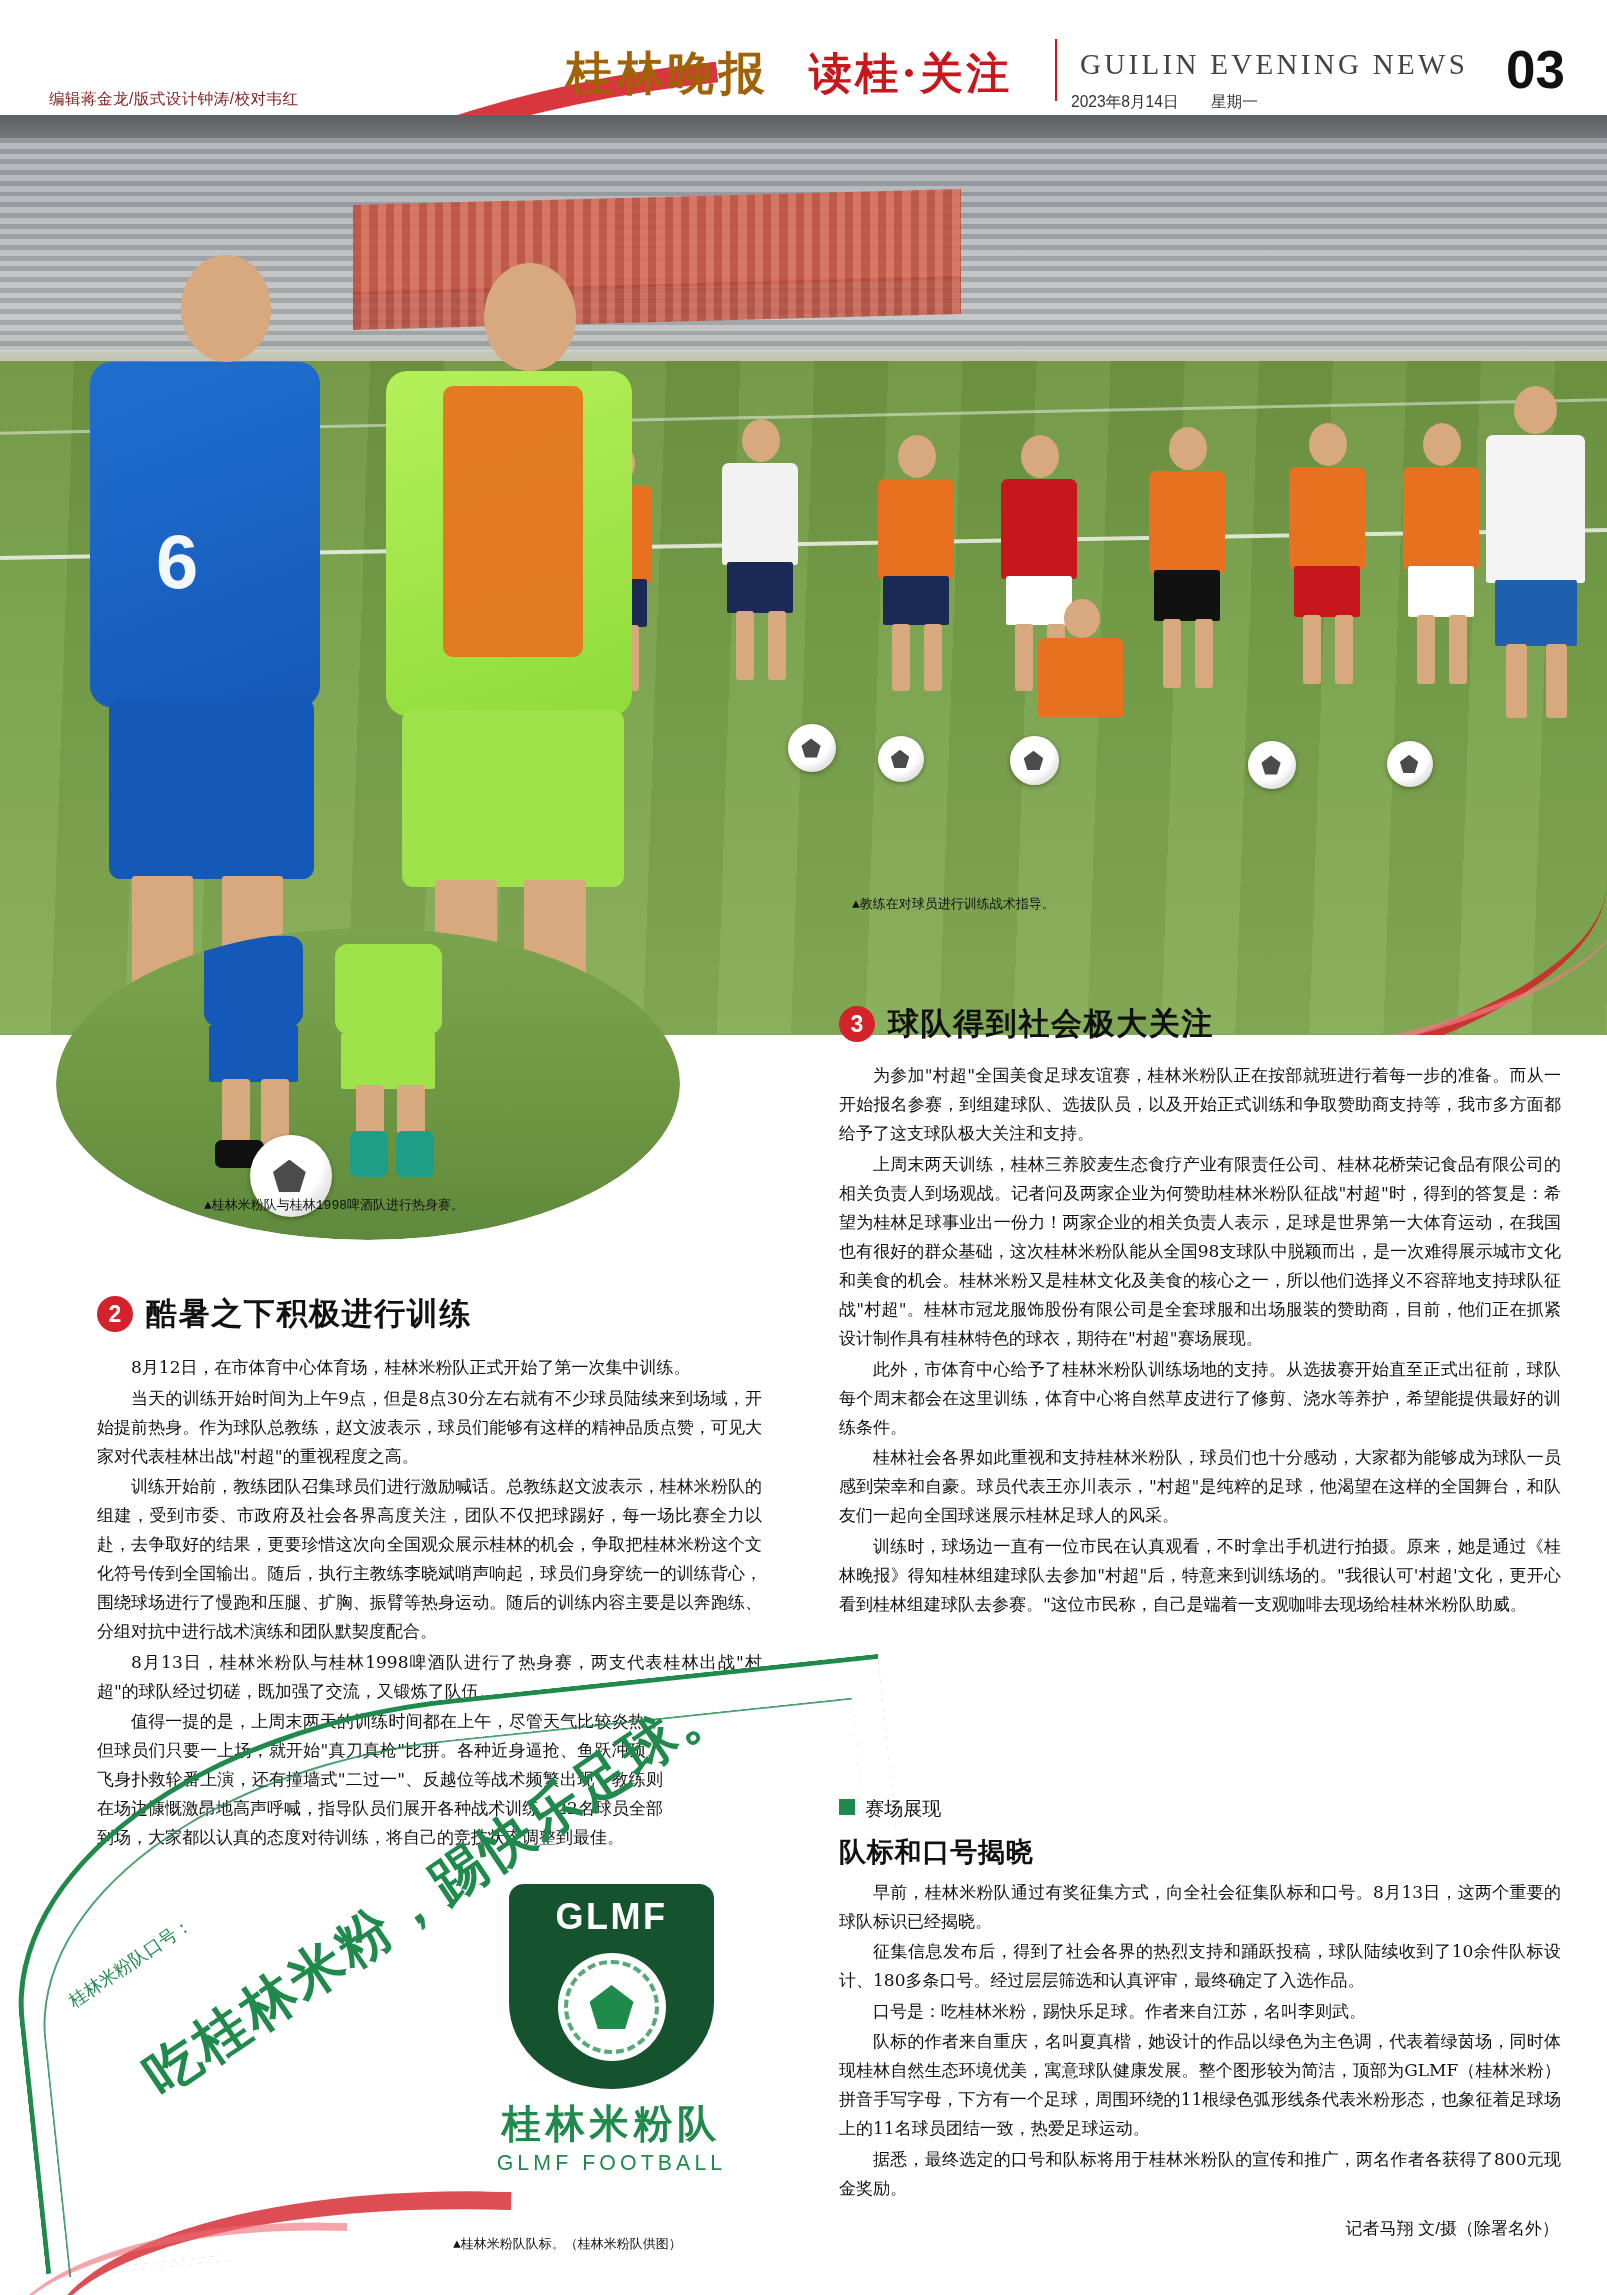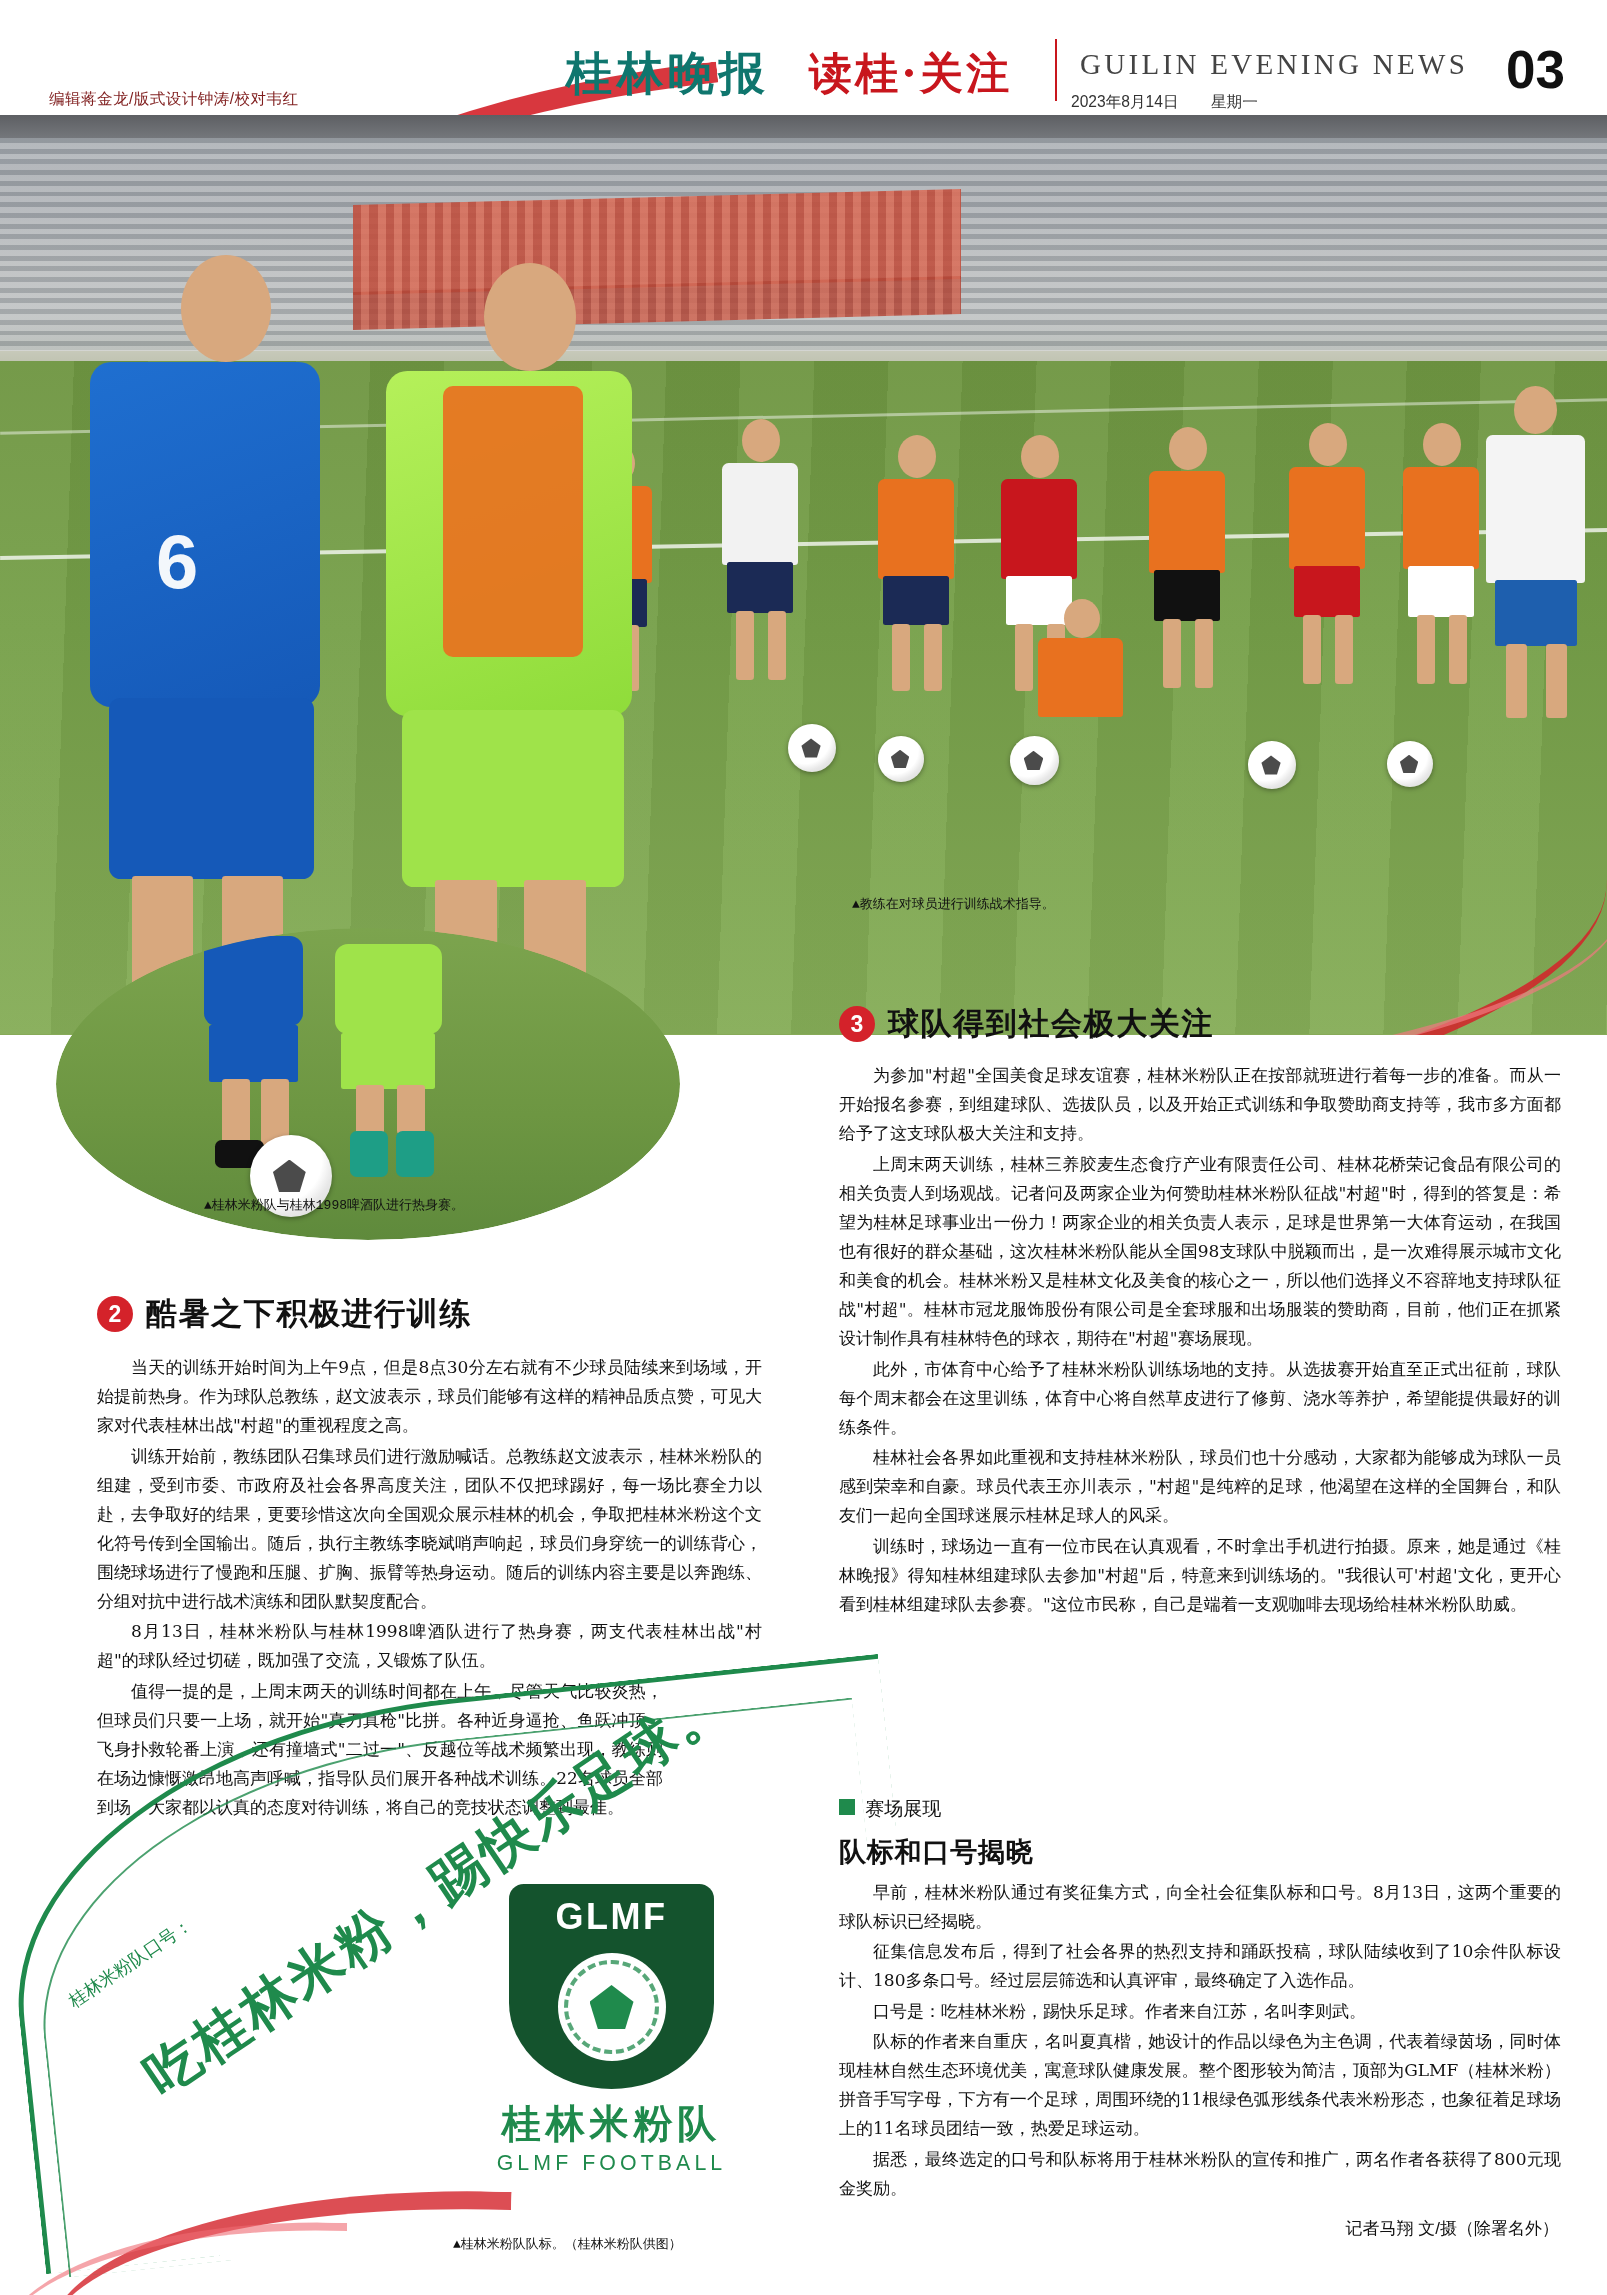--- a/index.html
+++ b/index.html
@@ -26,21 +26,21 @@
        border-bottom:8.2px solid #f07a80;border-radius:0 0 60% 0;transform:rotate(-2deg);opacity:.7;}
   .sw6{left:49px;top:2184px;width:460px;height:148px;
        border-top:18px solid #d4222a;border-radius:100% 0 0 0;transform:rotate(2deg);opacity:.8;}
   .sw7{left:0;top:2217px;width:345px;height:131px;
        border-top:8.2px solid #ef6b72;border-radius:100% 0 0 0;transform:rotate(2deg);opacity:.6;}
 
   
   .masthead{position:absolute;left:0;top:0;width:100%;height:123px;}
   .byline{position:absolute;left:49px;top:89px;font-size:15.6px;color:#7f1d1d;
           font-family:"Liberation Sans",sans-serif;letter-spacing:0.4px;}
-  .logo-cn{position:absolute;left:566px;top:43px;font-size:46px;font-weight:bold;color:#0f766e;
+  .logo-cn{position:absolute;left:566px;top:43px;font-size:46px;font-weight:bold;color:#a16207;
            letter-spacing:4.9px;font-family:"DejaVu Serif",serif;}
   .readgui{position:absolute;left:809px;top:45px;font-size:43px;color:#c8161d;font-weight:bold;
            letter-spacing:3.3px;font-family:"DejaVu Serif",serif;}
   .rule-v{position:absolute;left:1055px;top:39px;width:1.6px;height:62px;background:#c8161d;}
   .logo-en{position:absolute;left:1080px;top:48px;font-size:29px;color:#444;letter-spacing:3.3px;
            font-family:"Liberation Serif",serif;}
   .issue-date{position:absolute;left:1071px;top:92px;font-size:15.6px;color:#333;
               font-family:"Liberation Sans",sans-serif;}
   .issue-week{position:absolute;left:1211px;top:92px;font-size:15.6px;color:#333;
               font-family:"Liberation Sans",sans-serif;}
@@ -308,20 +308,21 @@
     <div class="ball" style="left:194px;top:207px;width:82px;height:82px;"></div>
   </div>
   <div class="cap" style="left:204px;top:1196px;text-align:center;">▲桂林米粉队与桂林1998啤酒队进行热身赛。</div>
 
   <div class="col" style="left:97px;top:1293px;width:665px;">
     <div class="sec-head">
       <div class="sec-num">2</div>
       <div class="sec-title">酷暑之下积极进行训练</div>
     </div>
     <div style="height:18px;"></div>
+    <p class="body">8月12日，在市体育中心体育场，桂林米粉队正式开始了第一次集中训练。</p>
     <p class="body">当天的训练开始时间为上午9点，但是8点30分左右就有不少球员陆续来到场域，开始提前热身。作为球队总教练，赵文波表示，球员们能够有这样的精神品质点赞，可见大家对代表桂林出战"村超"的重视程度之高。</p>
     <p class="body">训练开始前，教练团队召集球员们进行激励喊话。总教练赵文波表示，桂林米粉队的组建，受到市委、市政府及社会各界高度关注，团队不仅把球踢好，每一场比赛全力以赴，去争取好的结果，更要珍惜这次向全国观众展示桂林的机会，争取把桂林米粉这个文化符号传到全国输出。随后，执行主教练李晓斌哨声响起，球员们身穿统一的训练背心，围绕球场进行了慢跑和压腿、扩胸、振臂等热身运动。随后的训练内容主要是以奔跑练、分组对抗中进行战术演练和团队默契度配合。</p>
     <p class="body">8月13日，桂林米粉队与桂林1998啤酒队进行了热身赛，两支代表桂林出战"村超"的球队经过切磋，既加强了交流，又锻炼了队伍。</p>
     <p class="body" style="width:566px;">值得一提的是，上周末两天的训练时间都在上午，尽管天气比较炎热，但球员们只要一上场，就开始"真刀真枪"比拼。各种近身逼抢、鱼跃冲顶、飞身扑救轮番上演，还有撞墙式"二过一"、反越位等战术频繁出现，教练则在场边慷慨激昂地高声呼喊，指导队员们展开各种战术训练。22名球员全部到场，大家都以认真的态度对待训练，将自己的竞技状态调整到最佳。</p>
   </div>
 
   <div class="col" style="left:839px;top:1003px;width:722px;">
     <div class="sec-head">
       <div class="sec-num">3</div>
       <div class="sec-title">球队得到社会极大关注</div>

